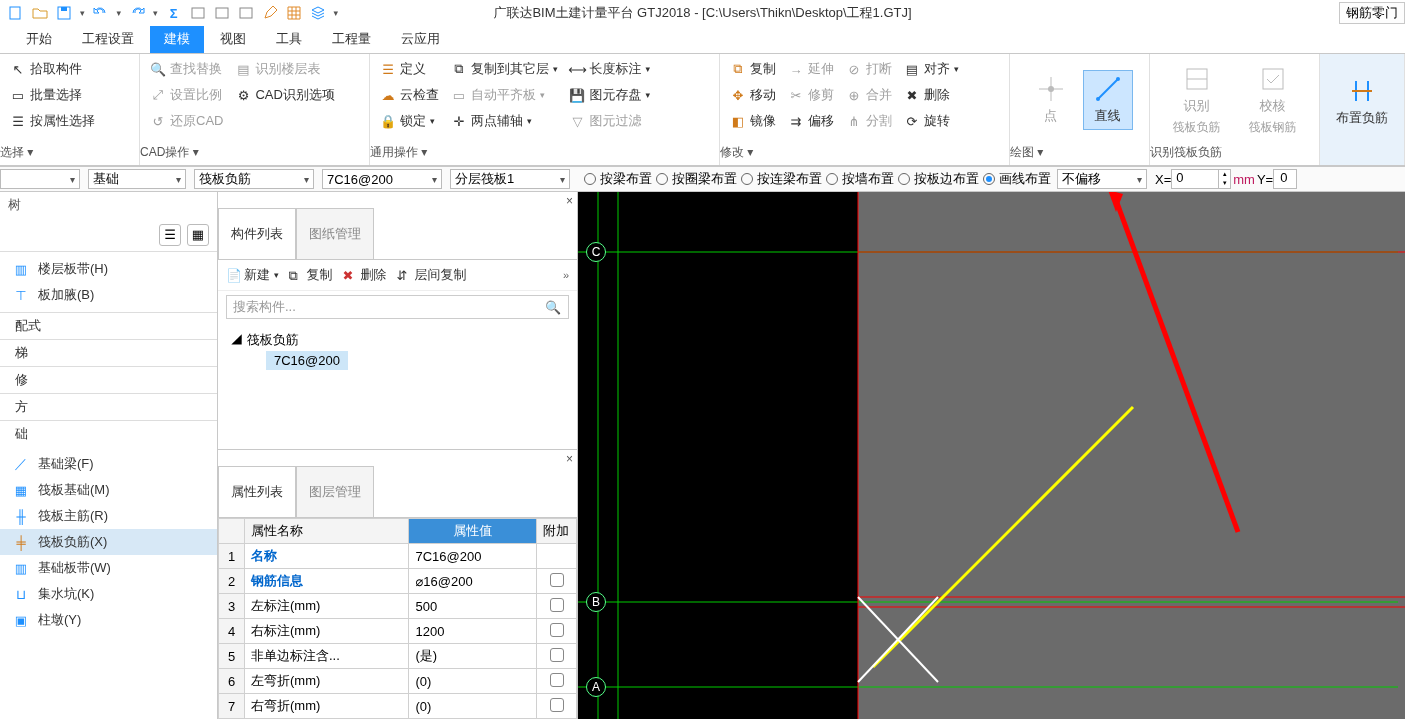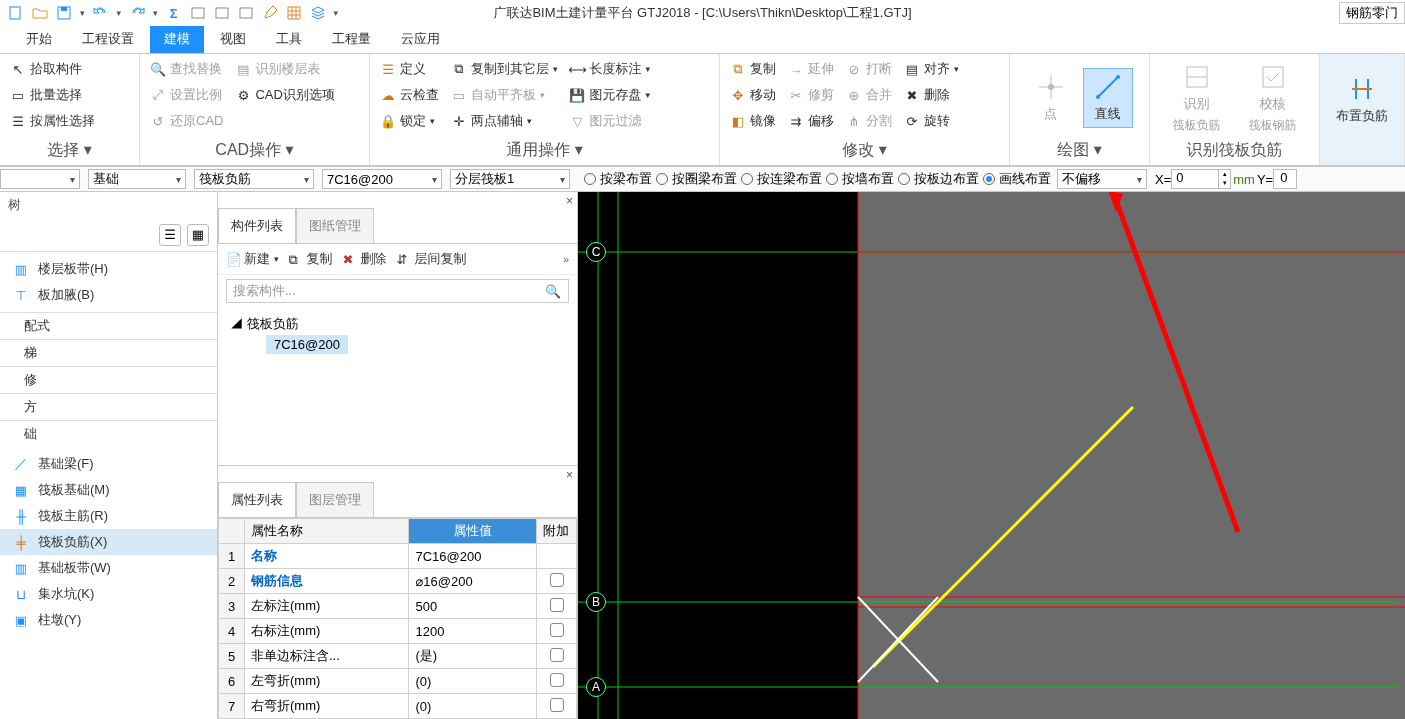--- a/index.html
+++ b/index.html
@@ -14,21 +14,21 @@
 
 
 .tabs { height: 28px; display:flex; border-bottom:1px solid #c8c8c8; padding-left:12px; gap:2px; }
 .tab { padding:4px 14px; color:#333; cursor:pointer; }
 .tab.active { background:#1e90ff; color:#fff; }
 
 
 .ribbon { display:flex; border-bottom:1px solid #c8c8c8; height:112px; }
 .rgroup { border-right:1px solid #e0e0e0; display:flex; flex-direction:column; }
 .rgroup-body { flex:1; display:flex; align-items:flex-start; padding:4px 6px 0 6px; gap:4px; }
-.rgroup-label { text-align:center; font-size:16px; color:#555; padding:2px 0 4px; }
+.rgroup-label { text-align:left; font-size:12px; color:#555; padding:2px 0 4px; }
 .rcol { display:flex; flex-direction:column; gap:4px; }
 .ritem { display:flex; align-items:center; gap:4px; padding:2px 4px; white-space:nowrap; color:#333; cursor:pointer; }
 .ritem.dis { color:#a0a0a0; }
 .ritem .ic { width:16px; height:16px; display:inline-flex; align-items:center; justify-content:center; }
 .bigbtn { display:flex; flex-direction:column; align-items:center; justify-content:center; padding:4px 10px; gap:4px; color:#333; cursor:pointer; }
 .bigbtn .bic { width:28px; height:28px; display:flex; align-items:center; justify-content:center; }
 .bigbtn.dis { color:#a0a0a0; }
 .bigbtn.hl { background:#cce6ff; border:1px solid #7ab8ef; }
 
 
@@ -40,30 +40,30 @@
 .rad.sel::after { content:''; position:absolute; inset:2px; background:#1e90ff; border-radius:50%; }
 .num-in { border:1px solid #bbb; background:#fff; height:20px; width:60px; padding:0 14px 0 4px; position:relative; }
 .num-in .spn { position:absolute; right:0; top:0; bottom:0; width:12px; border-left:1px solid #bbb; display:flex; flex-direction:column; }
 .num-in .spn div { flex:1; font-size:7px; text-align:center; line-height:8px; }
 
 
 .main { flex:1; display:flex; min-height:0; }
 .leftcol { width:218px; border-right:1px solid #c8c8c8; display:flex; flex-direction:column; }
 .leftcol .toolbar { height:34px; border-bottom:1px solid #ddd; display:flex; align-items:center; justify-content:flex-end; gap:6px; padding:0 8px; }
 .tinybtn { width:22px; height:22px; border:1px solid #bbb; border-radius:3px; display:flex; align-items:center; justify-content:center; }
-.leftcol .navhdr { padding:4px 24px; color:#333; }
+.leftcol .navhdr { padding:4px 15px; color:#333; }
 .tree { padding:4px 0; }
 .tree-item { display:flex; align-items:center; gap:8px; padding:4px 8px 4px 12px; color:#333; cursor:pointer; }
 .tree-item.sel { background:#d7e8f6; }
 .tree-ic { width:18px; height:18px; display:inline-flex; align-items:center; justify-content:center; }
 
 .midcol { width:360px; border-right:1px solid #c8c8c8; display:flex; flex-direction:column; position:relative; }
 .mid-close { position:absolute; top:2px; right:4px; font-size:12px; color:#555; cursor:pointer; }
 .midtabs { display:flex; border-bottom:1px solid #c8c8c8; margin-top:16px; }
-.midtab { padding:8px 12px; border:1px solid #c8c8c8; border-bottom:none; background:#f4f4f4; color:#888; cursor:pointer; }
+.midtab { padding:16px 12px; border:1px solid #c8c8c8; border-bottom:none; background:#f4f4f4; color:#888; cursor:pointer; }
 .midtab.act { background:#fff; color:#333; }
 .midtool { display:flex; align-items:center; gap:10px; padding:6px 8px; border-bottom:1px solid #eee; }
 .midtool .mt { display:flex; align-items:center; gap:4px; color:#333; cursor:pointer; }
 .midtool .mt .ic { width:14px; height:14px; }
 .search { margin:4px 8px; border:1px solid #ccc; height:24px; display:flex; align-items:center; padding:0 6px; color:#999; }
 .search .mag { margin-left:auto; color:#1e90ff; }
 .comp-tree { padding:6px 12px; }
 .comp-node { padding:2px 0; }
 .comp-child { margin-left:36px; background:#cde6f8; padding:2px 8px; display:inline-block; }
 
@@ -434,21 +434,21 @@
   </div>
   <div class="selbox" style="width:90px;margin-left:6px">
       <span>不偏移</span>
       <span class="dd">▾</span>
     </div>
   <span>X=</span>
   <div class="num-in"><span>0</span><span class="spn">
         <div>▴</div>
         <div>▾</div>
       </span></div>
-  <span style="color:#4d7c0f;padding:0 2px">mm</span>
+  <span style="color:#be185d;padding:0 2px">mm</span>
   <span>Y=</span>
   <span style="border:1px solid #bbb;background:#fff;height:20px;padding:0 6px;min-width:24px">0</span>
 </div>
 
 <div class="main">
 
   <div class="leftcol">
     <div style="padding:4px 8px;color:#555">树</div>
     <div class="toolbar">
       <span class="tinybtn">☰</span>

